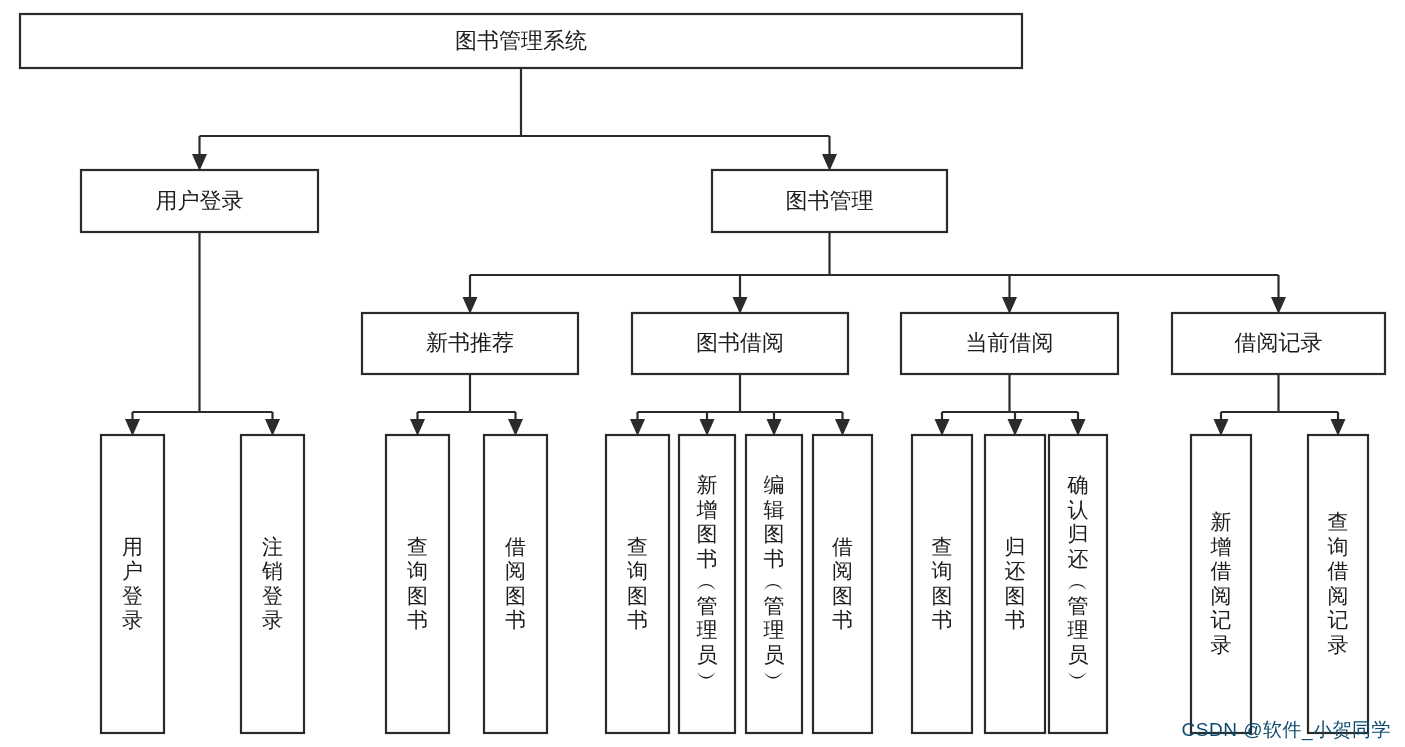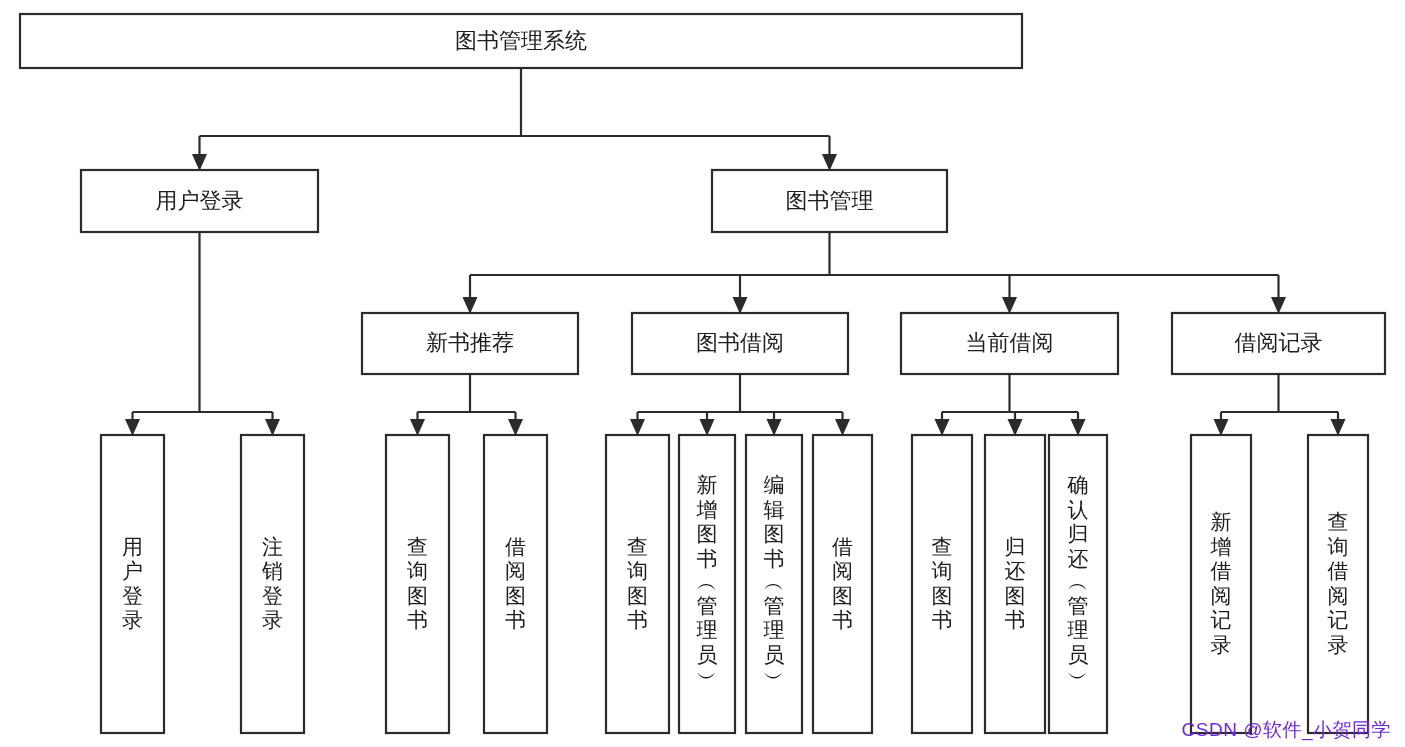--- a/index.html
+++ b/index.html
@@ -62,21 +62,21 @@
     line-height: 1.17;
     color: #1c1c1c;
     text-align: center;
   }
   .watermark {
     position: absolute;
     right: 14px;
     bottom: 4px;
     font-family: "Liberation Sans", "DejaVu Sans", sans-serif;
     font-size: 19px;
-    color: #6d28d9;
+    color: #0c4a6e;
     letter-spacing: 0.5px;
     white-space: nowrap;
     user-select: none;
   }
 </style>
 </head>
 <body>
 
 <div id="diagram-root">
 

